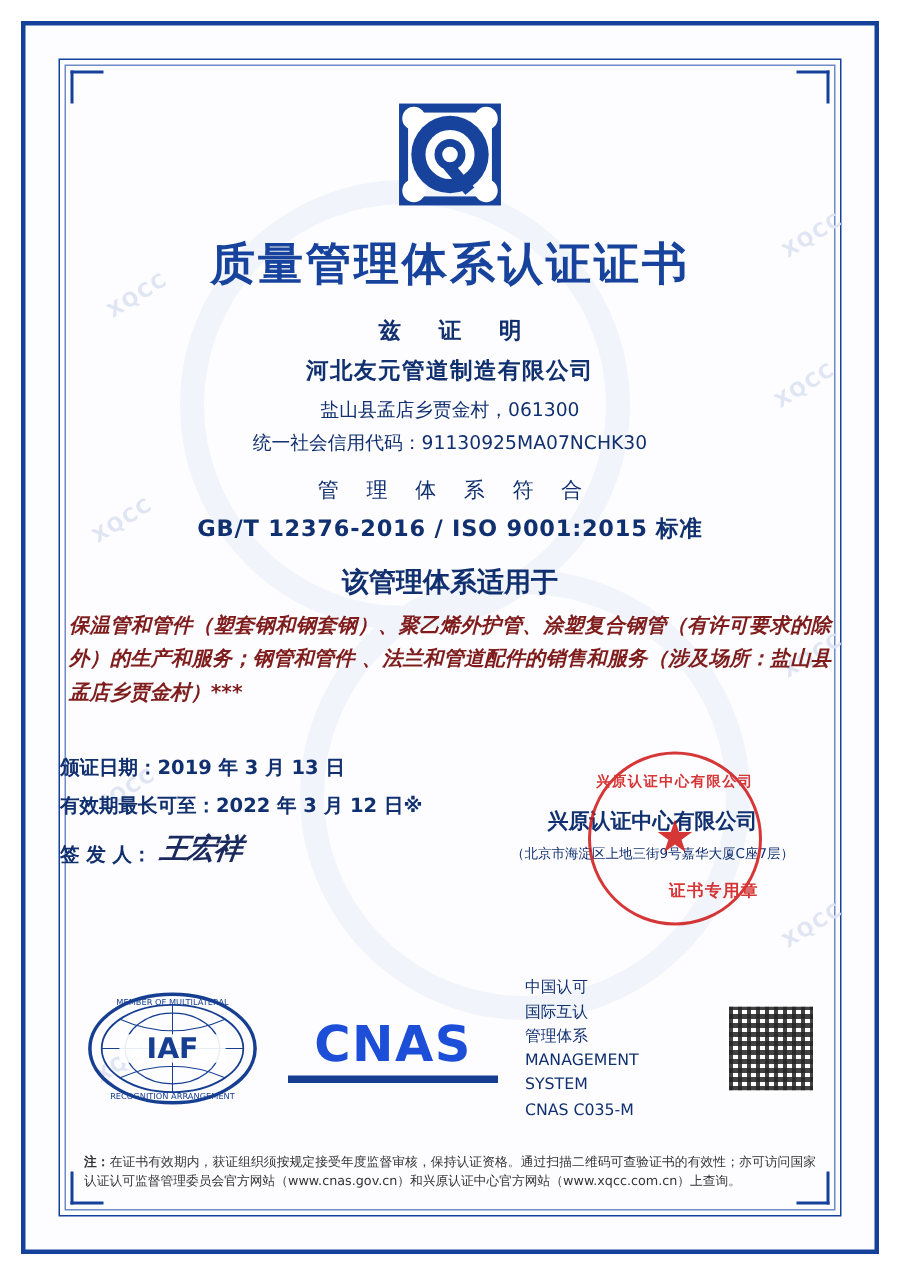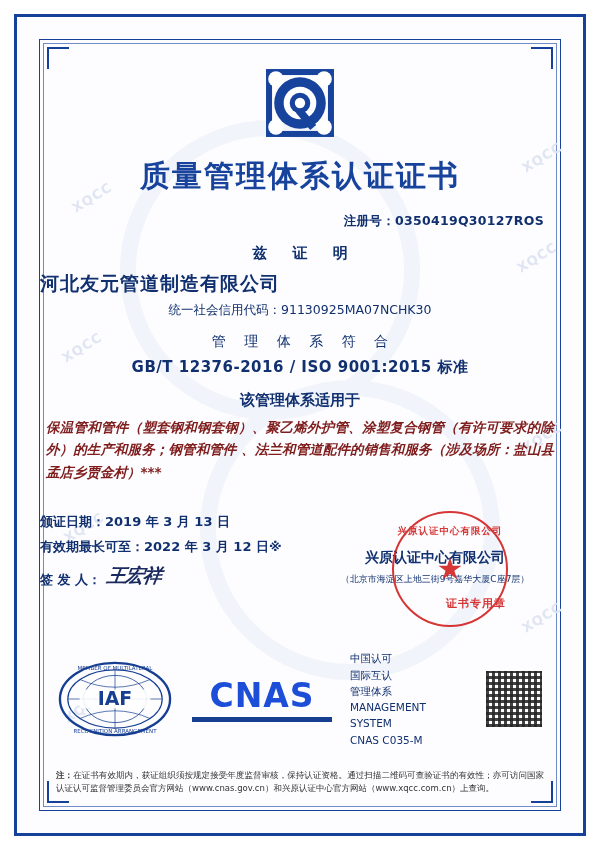--- a/index.html
+++ b/index.html
@@ -99,21 +99,22 @@
     text-align: center;
     font-size: 15px;
     font-weight: bold;
     color: #11306f;
     letter-spacing: 10px;
     margin-top: 14px;
     text-indent: 10px;
   }
 
   .company {
-    font-size: 19px;
+    text-align: center;
+    font-size: 15px;
     font-weight: bold;
     color: #11306f;
     margin-top: 8px;
     letter-spacing: 1px;
   }
   .addr {
     text-align: center;
     font-size: 12.5px;
     color: #11306f;
     margin-top: 8px;
@@ -138,21 +139,21 @@
     text-align: center;
     font-size: 15px;
     font-weight: bold;
     color: #11306f;
     margin-top: 7px;
     letter-spacing: 0.5px;
   }
 
   .scope-head {
     text-align: center;
-    font-size: 15px;
+    font-size: 18px;
     font-weight: bold;
     color: #11306f;
     margin-top: 14px;
   }
   .scope-body {
     font-size: 13.5px;
     font-weight: bold;
     color: #7f1d1d;
     line-height: 1.65;
     text-align: justify;
@@ -338,26 +339,24 @@
           <circle cx="22" cy="22" r="9" fill="#ffffff"></circle>
           <circle cx="78" cy="22" r="9" fill="#ffffff"></circle>
           <circle cx="22" cy="78" r="9" fill="#ffffff"></circle>
           <circle cx="78" cy="78" r="9" fill="#ffffff"></circle>
         </svg>
       </div>
     </div>
 
     <div class="cert-title">质量管理体系认证证书</div>
 
-    <div class="reg-line">
-      <span>注册号：</span><span>0350419Q30127ROS</span>
-    </div>
 
     <div class="sec-head">兹 证 明</div>
     <div class="company">河北友元管道制造有限公司</div>
+    <div class="addr">盐山县孟店乡贾金村，061300</div>
     <div class="credit">统一社会信用代码：91130925MA07NCHK30</div>
 
     <div class="std-head">管 理 体 系 符 合</div>
     <div class="std-line">GB/T 12376-2016 / ISO 9001:2015 标准</div>
 
     <div class="scope-head">该管理体系适用于</div>
     <div class="scope-body">保温管和管件（塑套钢和钢套钢）、聚乙烯外护管、涂塑复合钢管（有许可要求的除外）的生产和服务；钢管和管件 、法兰和管道配件的销售和服务（涉及场所：盐山县孟店乡贾金村）***</div>
 
     <div class="dates">
       <div class="date-row">

